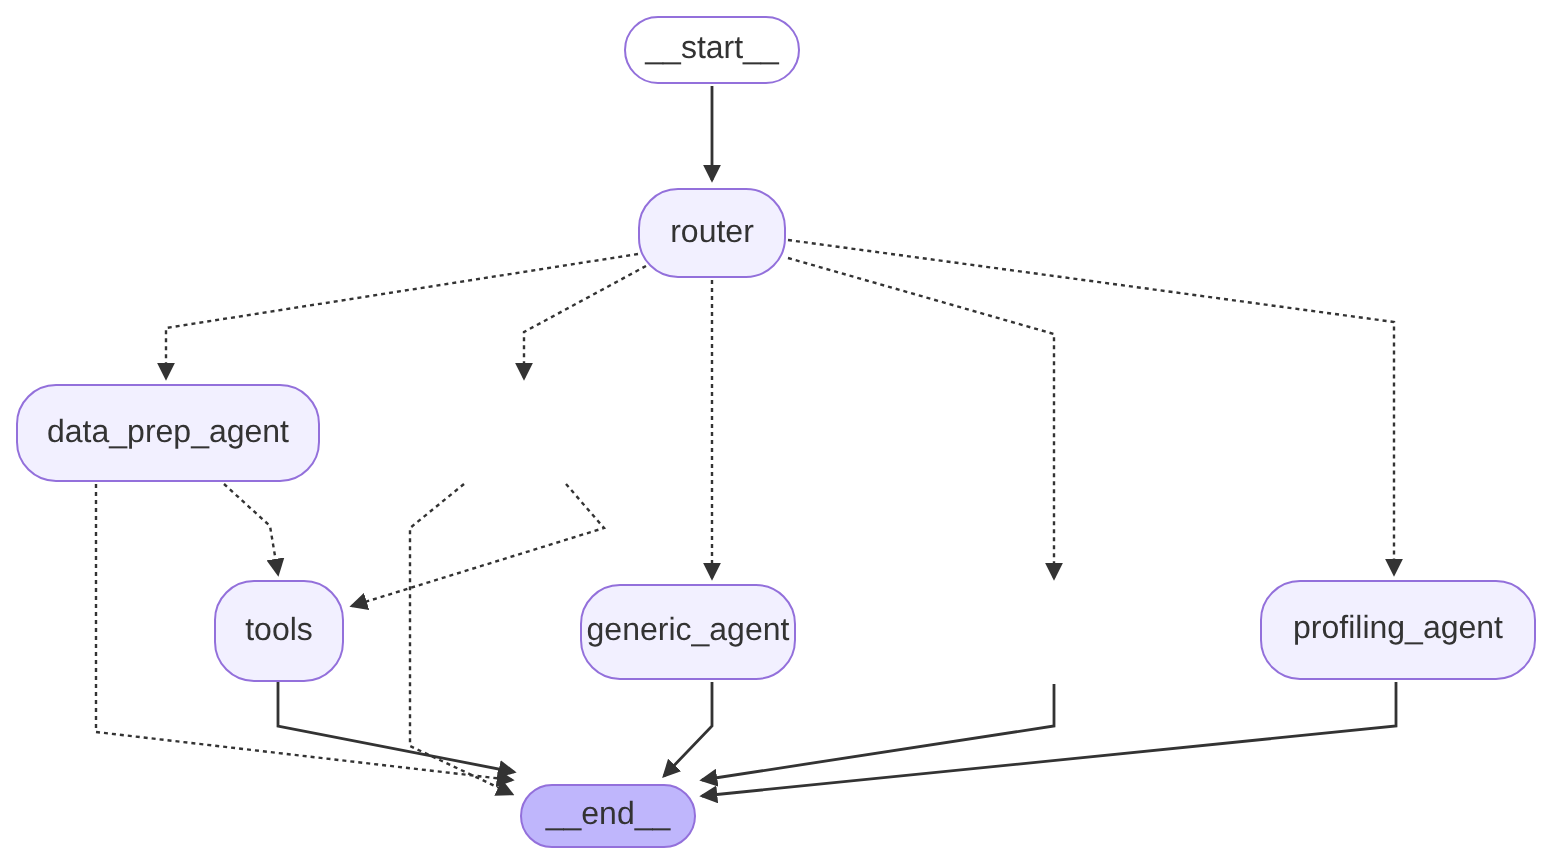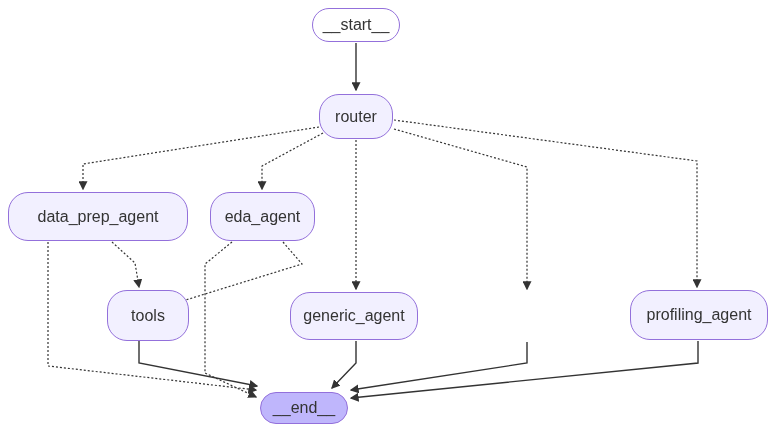--- a/index.html
+++ b/index.html
@@ -58,33 +58,30 @@
   </svg>
 
   <div class="node stadium start" style="left:312px; top:8px; width:88px; height:34px;">
     <span>__start__</span>
   </div>
 
   <div class="node" style="left:319px; top:94px; width:74px; height:45px;">
     <span>router</span>
   </div>
 
-  <div class="node" style="left:8px; top:192px; width:180px; height:49px;">
+  <div class="node" style="left:8px; top:192px; width:152px; height:49px;">
     <span>data_prep_agent</span>
   </div>
 
-  <div class="node" style="left:210px; top:192px; width:105px; height:49px;">
-    <span>eda_agent</span>
-  </div>
 
-  <div class="node" style="left:107px; top:290px; width:82px; height:51px;">
+  <div class="node" style="left:107px; top:290px; width:65px; height:51px;">
     <span>tools</span>
   </div>
 
-  <div class="node" style="left:290px; top:292px; width:128px; height:48px;">
+  <div class="node" style="left:290px; top:292px; width:108px; height:48px;">
     <span>generic_agent</span>
   </div>
 
 
   <div class="node stadium end" style="left:260px; top:392px; width:88px; height:32px; border-radius:16px;">
     <span>__end__</span>
   </div>
 
   <div class="node" style="left:630px; top:290px; width:138px; height:50px;">
     <span>profiling_agent</span>

